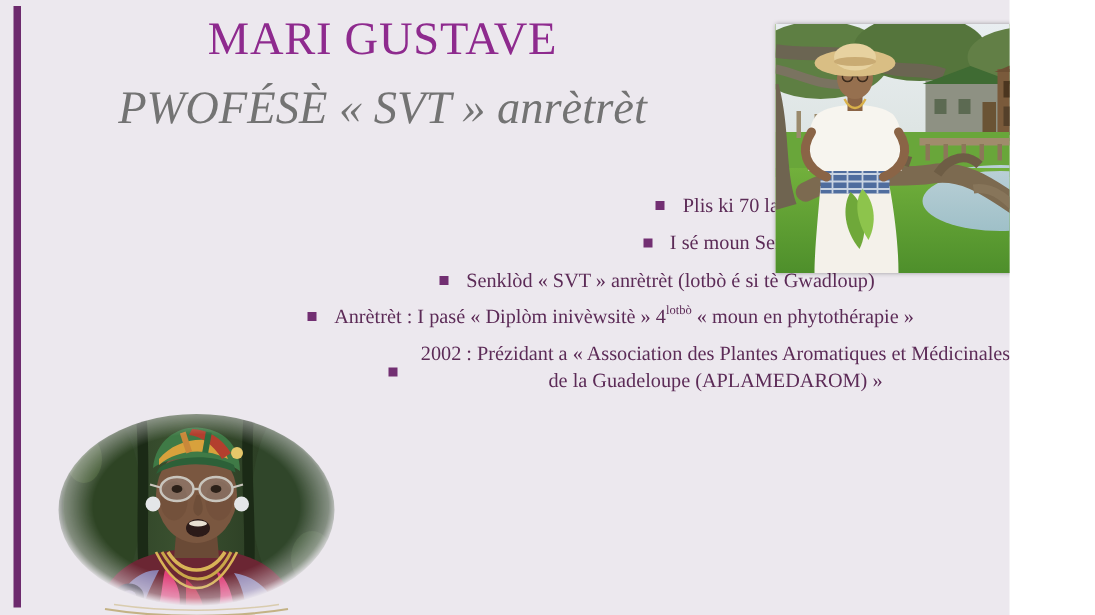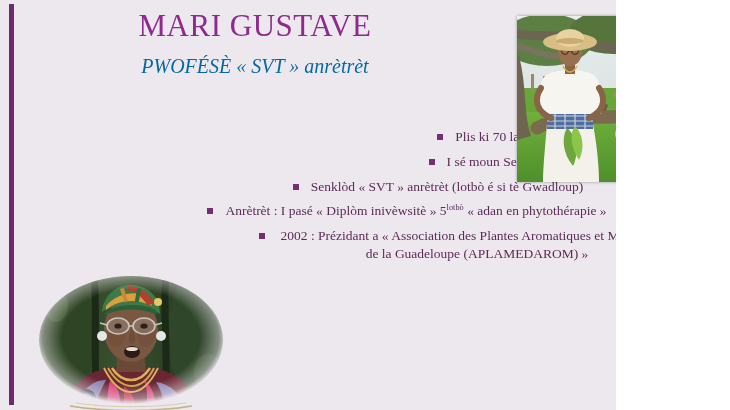--- a/index.html
+++ b/index.html
@@ -9,21 +9,21 @@
   }
   body {
     width: 730px;
     height: 410px;
     overflow: hidden;
     font-family: "Liberation Serif", serif;
   }
 
   #slide {
     position: relative;
-    width: 616px;
+    width: 673px;
     height: 410px;
     background: #ece8ee;
     overflow: hidden;
   }
 
   
   .left-bar {
     position: absolute;
     left: 9px;
     top: 4px;
@@ -44,22 +44,22 @@
     letter-spacing: 0.5px;
     line-height: 1.05;
     white-space: nowrap;
   }
   .subtitle {
     position: absolute;
     left: 0;
     top: 56px;
     width: 510px;
     text-align: center;
-    color: #0369a1;
-    font-size: 20px;
+    color: #737373;
+    font-size: 31px;
     font-style: italic;
     line-height: 1.05;
     white-space: nowrap;
   }
 
   
   .bullets {
     position: absolute;
     left: 14px;
     top: 128px;
@@ -89,21 +89,21 @@
   .bline.wide .txt { max-width: 470px; }
   .bline.wide2 .txt { max-width: 400px; }
   .bold { font-weight: bold; }
   sup { font-size: 0.62em; vertical-align: super; line-height: 0; }
 
   .l1 { margin-left: 272px; }
   .l2 { margin-left: 272px; }
   .l3 { margin-left: 172px; }
   .l4 { margin-left: 72px; }
   .l5 { margin-left: 110px; }
-  .l6 { margin-left: 232px; }
+  .l6 { margin-left: 232px; align-items: center; }
 
   
   .photo-tr {
     position: absolute;
     left: 517px;
     top: 16px;
     width: 197px;
     height: 166px;
     overflow: hidden;
     box-shadow: 0 0 3px rgba(0,0,0,0.35);
@@ -145,21 +145,21 @@
     </div>
 
     <div class="bline l3">
       <span class="sq"></span>
       <span class="txt">Senklòd « SVT » anrètrèt (lotbò é si tè Gwadloup)</span>
     </div>
 
 
     <div class="bline l5">
       <span class="sq"></span>
-      <span class="txt"><span>Anrètrèt : I pasé « Diplòm inivèwsitè »  5</span><sup>lotbò</sup><span> « adan en phytothérapie  »</span></span>
+      <span class="txt"><span>Anrètrèt : I pasé « Diplòm inivèwsitè »  4</span><sup>lotbò</sup><span> « moun en phytothérapie  »</span></span>
     </div>
 
     <div class="bline l6 wide2">
       <span class="sq"></span>
       <span class="txt">2002 :   Prézidant a « Association des Plantes Aromatiques et Médicinales de la Guadeloupe (APLAMEDAROM) »</span>
     </div>
 
   </div>
 
   <div class="photo-tr">

